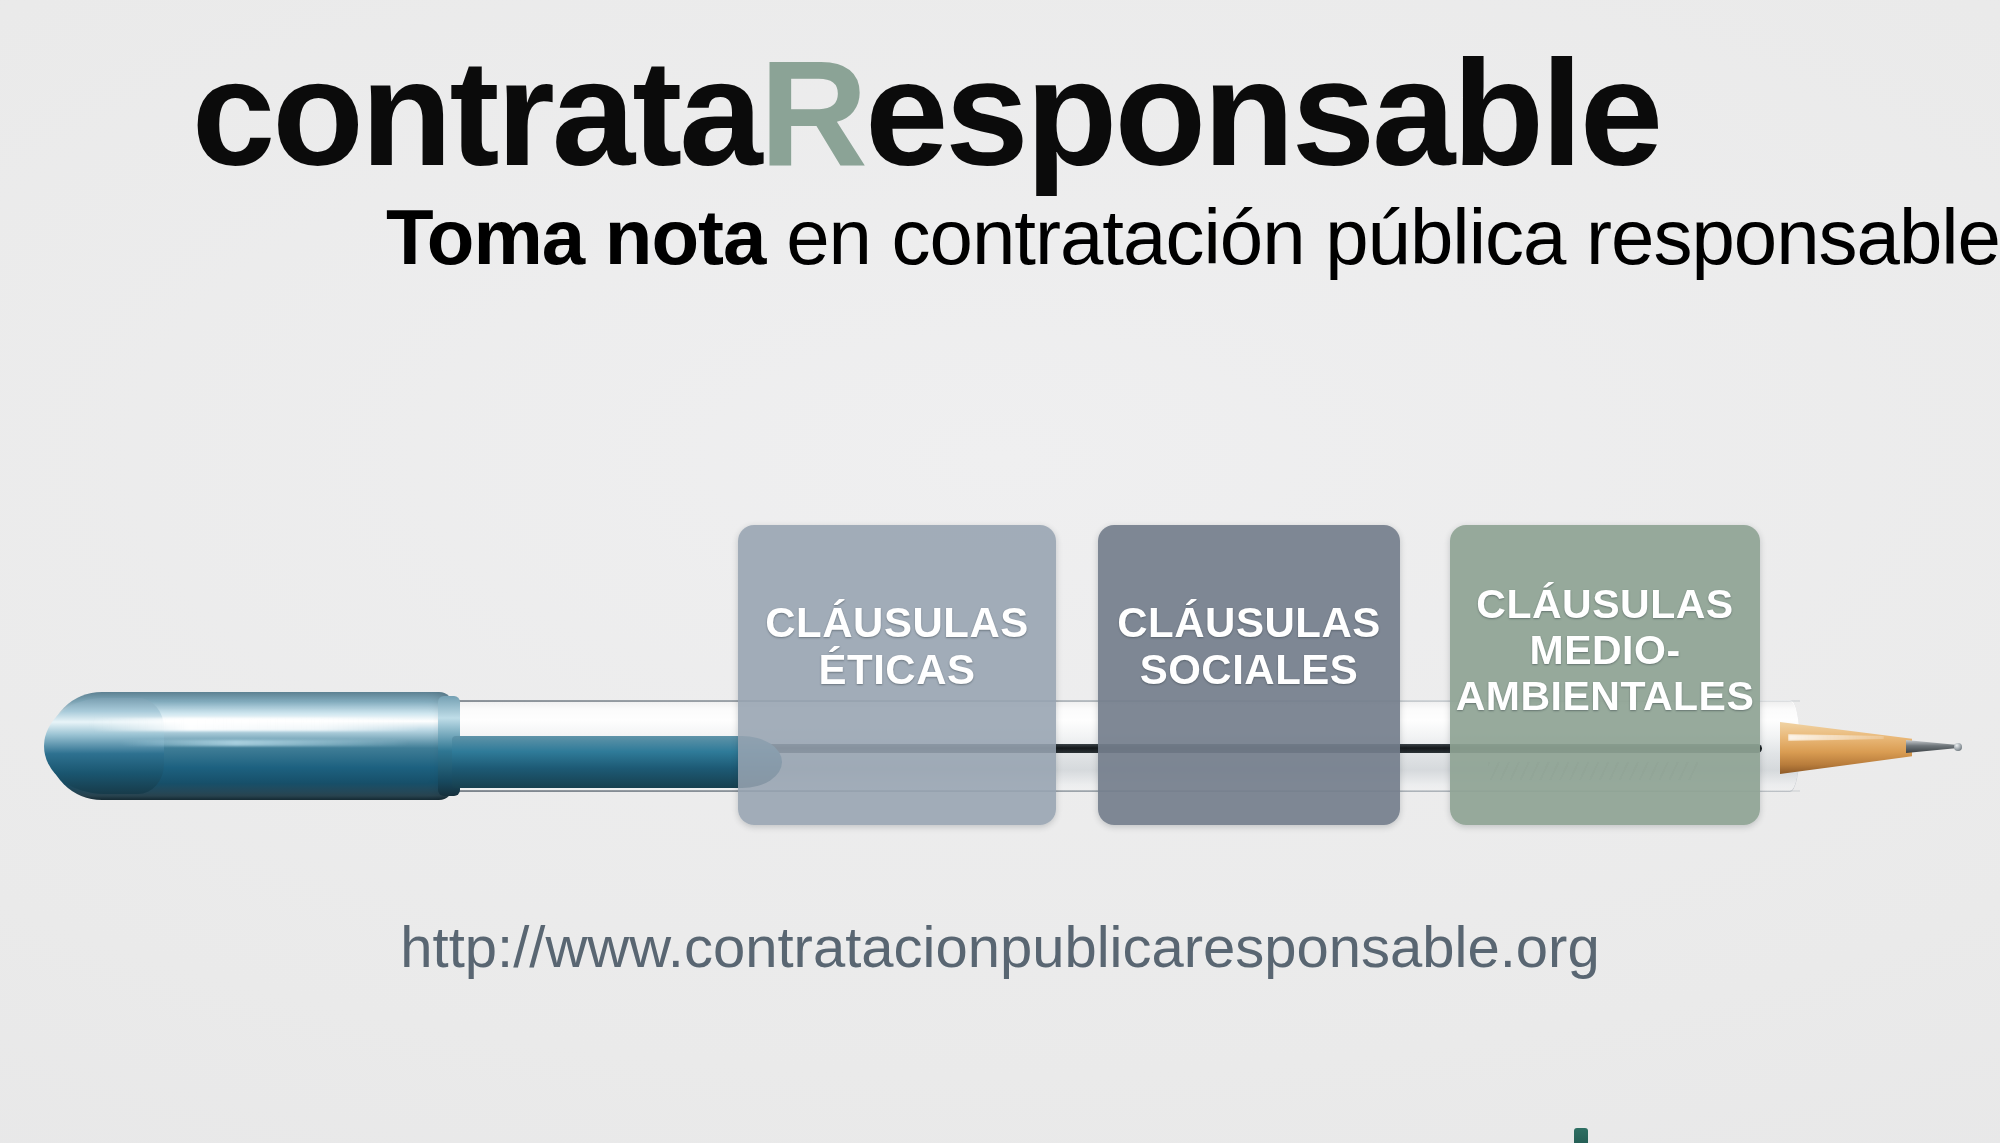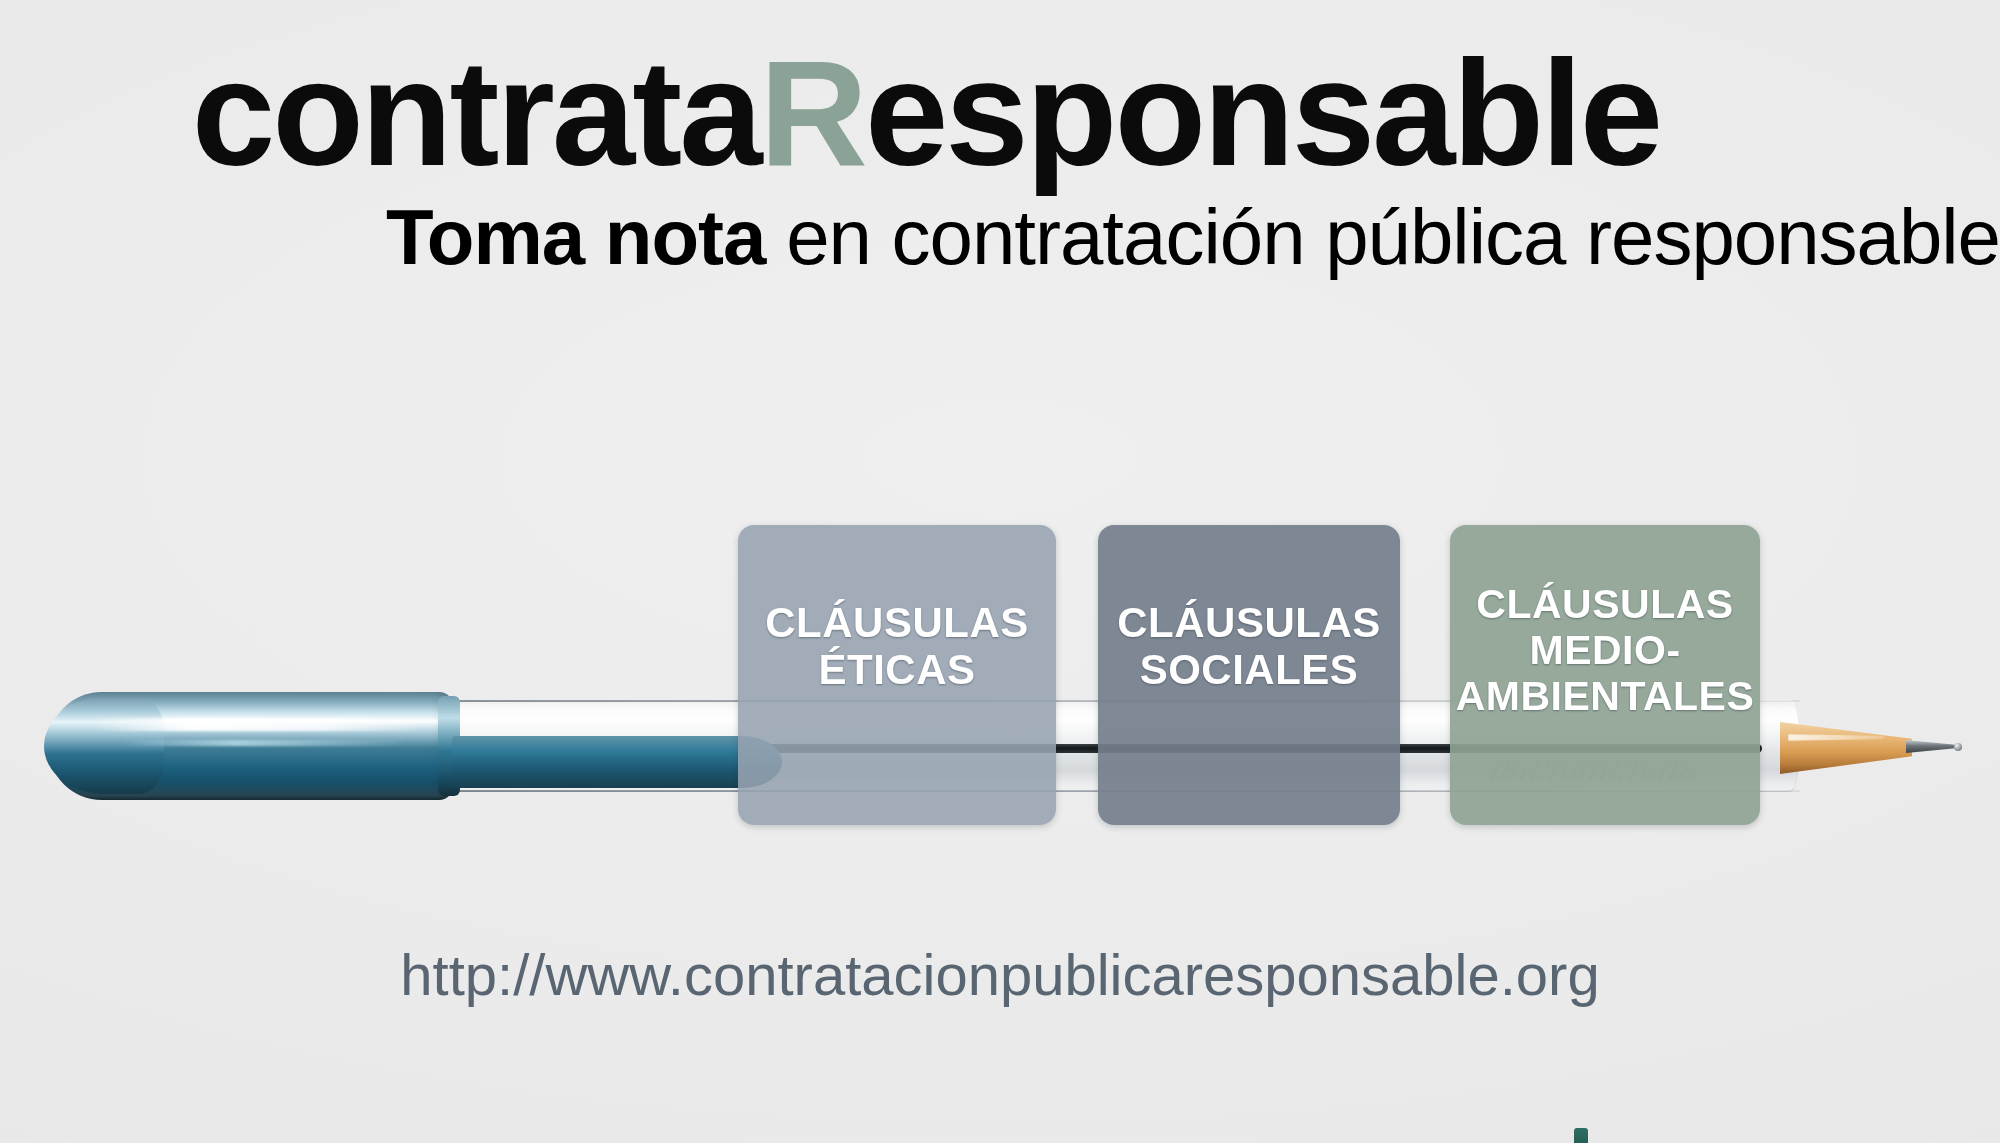--- a/index.html
+++ b/index.html
@@ -299,21 +299,21 @@
     left: 1450px;
     width: 310px;
     height: 300px;
     background: rgba(142,163,148,0.92);
   }
   #clause-2 .clause-label { margin-top: -48px; font-size: 41px; }
 
   
   .site-url {
     position: absolute;
-    top: 941px;
+    top: 913px;
     left: 0;
     width: 2000px;
     text-align: center;
     font-family: "Liberation Sans Narrow", "Liberation Sans", sans-serif;
     font-size: 58px;
     color: #596672;
     letter-spacing: 0px;
     white-space: nowrap;
     font-weight: 400;
   }

